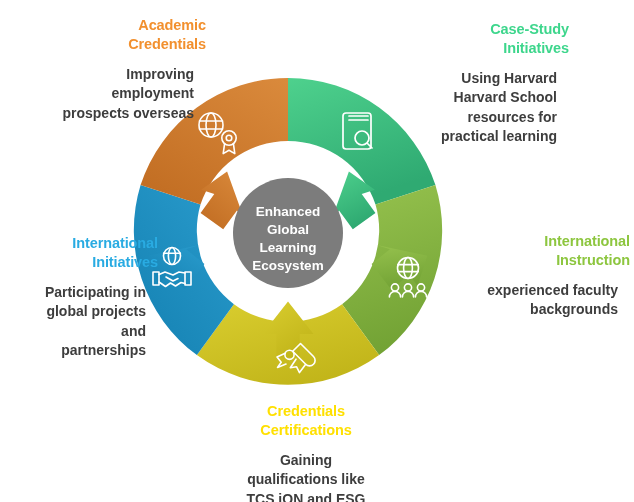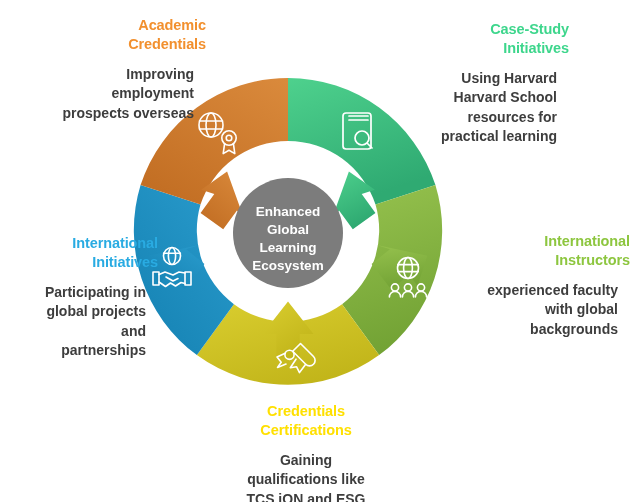--- a/index.html
+++ b/index.html
@@ -248,25 +248,24 @@
       <div>Using Harvard</div>
       <div>Harvard School</div>
       <div>resources for</div>
       <div>practical learning</div>
     </div>
   </div>
 
   <div class="label-block align-left" id="lbl-instructors">
     <div class="label-title" style="color:#8dc63f">
       <div>International</div>
-      <div>Instructors</div>
+      <div>Instruction</div>
     </div>
     <div class="label-desc">
       <div>experienced faculty</div>
-      <div>with global</div>
       <div>backgrounds</div>
     </div>
   </div>
 
   <div class="label-block align-center" id="lbl-certs">
     <div class="label-title" style="color:#ffe000">
       <div>Credentials</div>
       <div>Certifications</div>
     </div>
     <div class="label-desc">

